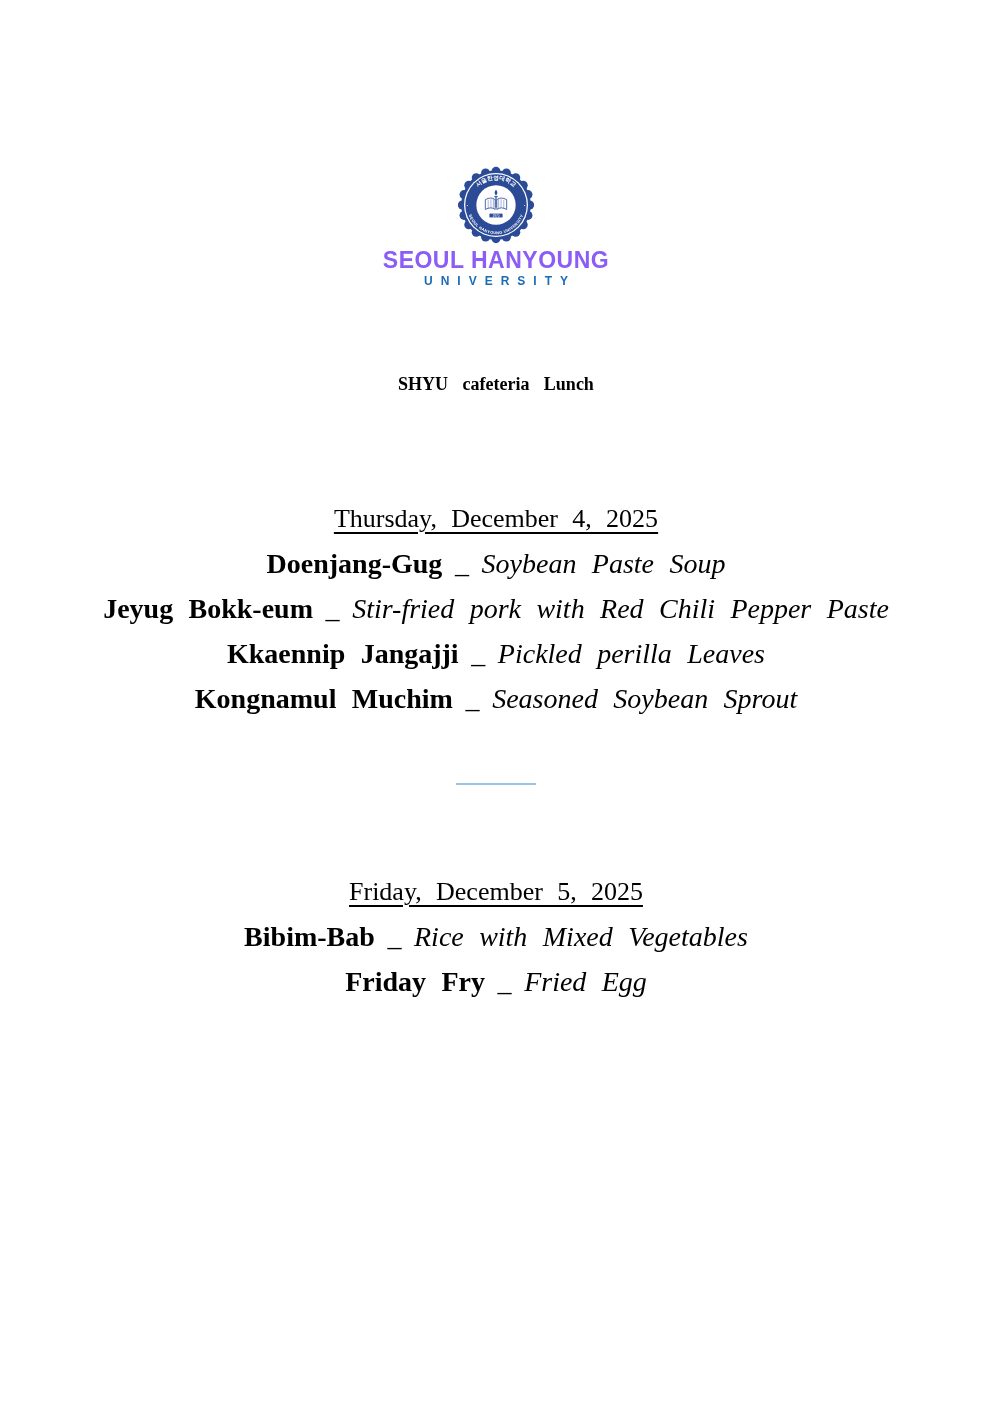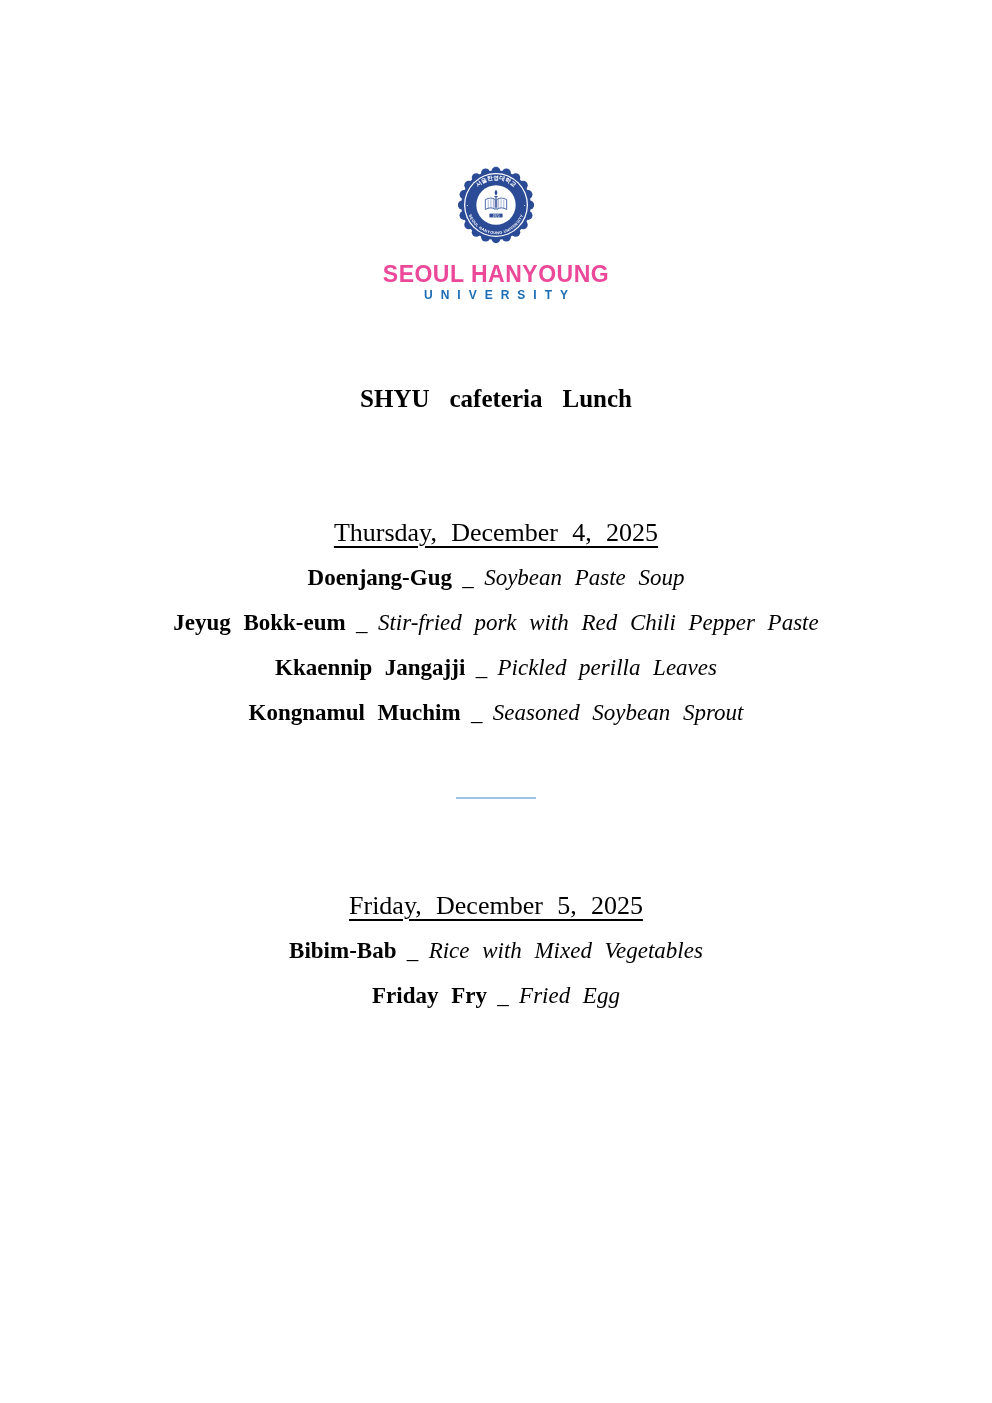--- a/index.html
+++ b/index.html
@@ -11,44 +11,44 @@
     font-family:"Liberation Serif","DejaVu Serif",serif;
     color:#000000;
     text-align:center;
     overflow:hidden;
   }
   
   .logo-block { padding-top:164px; }
   .seal-svg { width:82px; height:82px; display:block; margin:0 auto; }
   .wordmark {
     font-family:"Liberation Sans","DejaVu Sans",sans-serif;
-    font-weight:700; font-size:23px; color:#ec4899;
-    letter-spacing:0.5px; line-height:27px; margin-top:15px;
+    font-weight:700; font-size:23px; color:#8b5cf6;
+    letter-spacing:0.5px; line-height:27px; margin-top:1px;
   }
   .wordmark-sub {
     font-family:"Liberation Sans","DejaVu Sans",sans-serif;
     font-weight:700; font-size:12px; color:#1b6cb4;
     letter-spacing:8px; text-indent:8px; line-height:15px;
   }
   
   .doc-title {
     margin-top:80px;
-    font-size:25px; font-weight:700;
+    font-size:18px; font-weight:700;
     word-spacing:0.55em; line-height:31px;
   }
   
   .section-thursday { margin-top:96px; }
   .section-friday   { margin-top:84px; }
   .date-heading { font-size:26px; line-height:45px; word-spacing:0.3em; }
   .date-heading .underlined {
     text-decoration:underline;
     text-decoration-thickness:1.5px;
     text-underline-offset:5px;
   }
-  .menu-item { font-size:23px; line-height:45px; word-spacing:0.3em; }
+  .menu-item { font-size:28px; line-height:45px; word-spacing:0.3em; }
   .item-name { font-weight:700; }
   .item-sep  { margin:0 0.45em; }
   .item-desc { font-style:italic; }
   
   .divider { width:80px; height:2px; background:#9dc3e6; margin:62px auto 0 auto; }
 </style>
 </head>
 <body>
 
 <div class="page">

